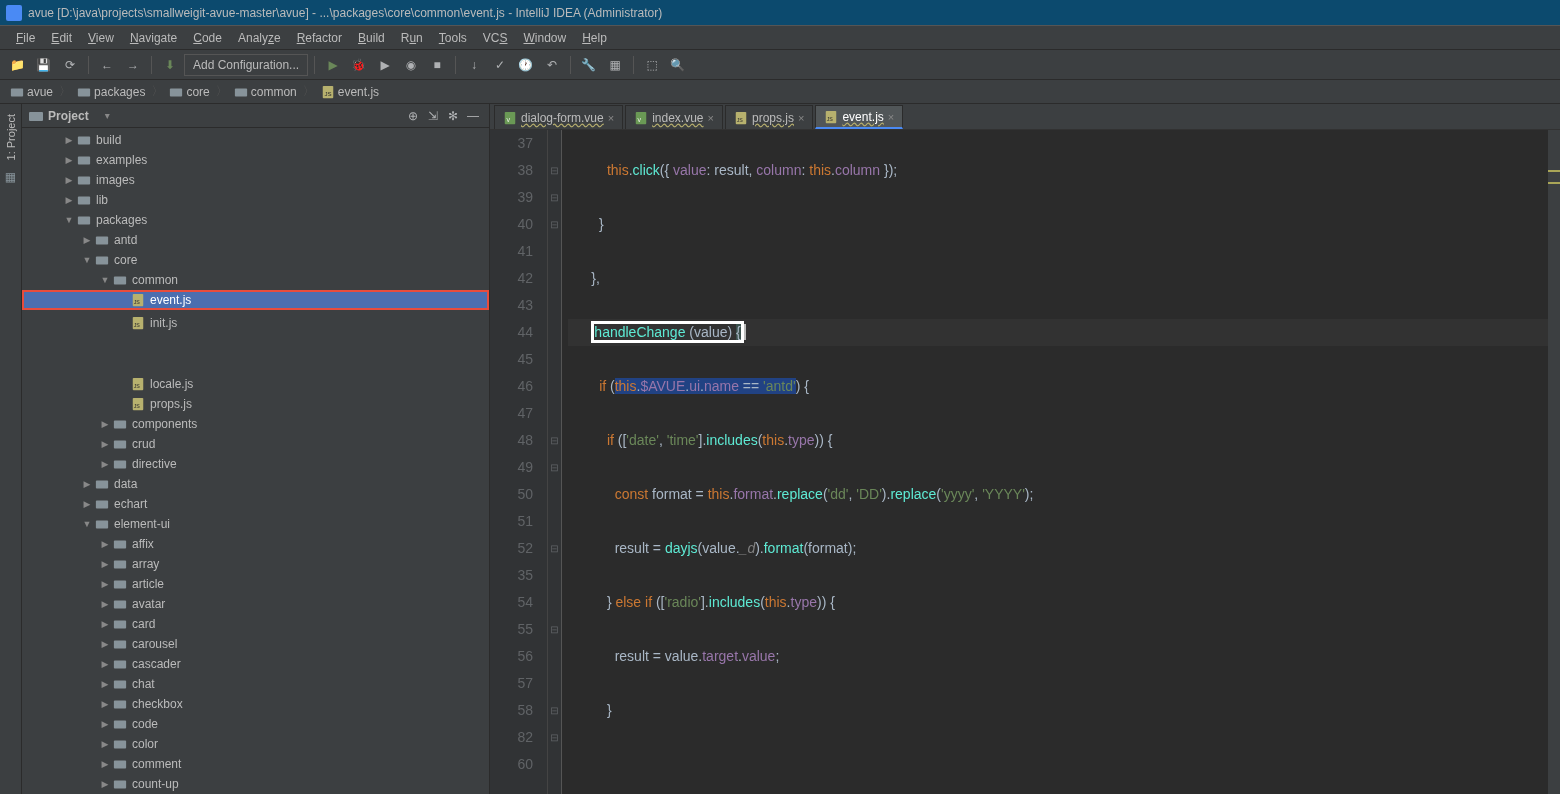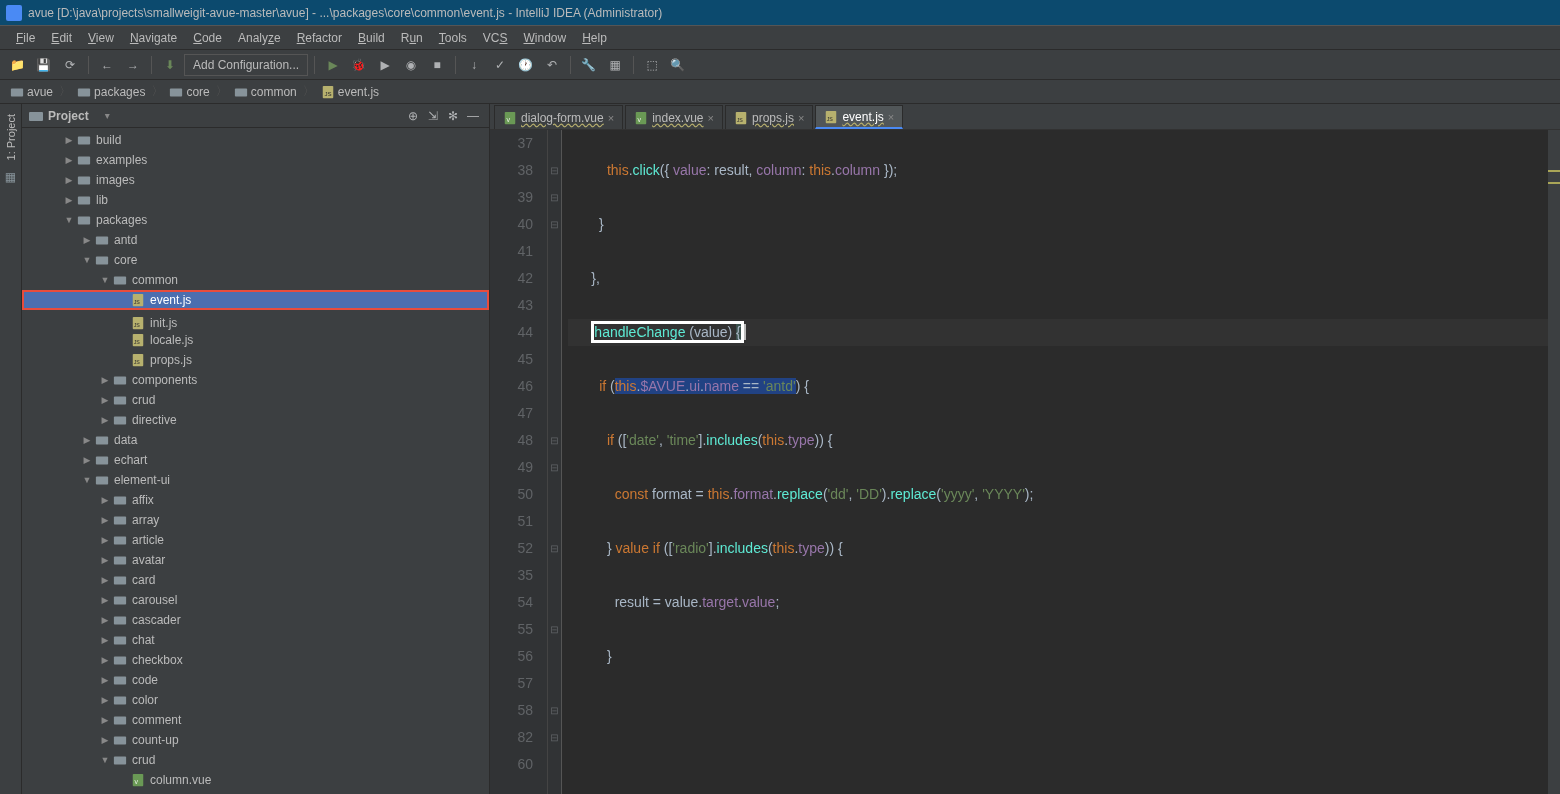--- a/index.html
+++ b/index.html
@@ -258,21 +258,21 @@
           <span class="tree-label">event.js</span>
         </div>
         <div class="tree-item" style="padding-left: 94px; align-items: flex-end;">
           <span class="tree-arrow"></span>
           <svg class="tree-icon" viewBox="0 0 16 16">
             <rect fill="#b7b16e" x="2" y="1" width="12" height="14" rx="1"></rect>
             <text x="3" y="12" fill="#2b2b2b" font-size="6">JS</text>
           </svg>
           <span class="tree-label">init.js</span>
         </div>
-        <div class="tree-item" style="padding-left: 94px;">
+        <div class="tree-item" style="padding-left: 94px; margin-top: 44px;">
           <span class="tree-arrow"></span>
           <svg class="tree-icon" viewBox="0 0 16 16">
             <rect fill="#b7b16e" x="2" y="1" width="12" height="14" rx="1"></rect>
             <text x="3" y="12" fill="#2b2b2b" font-size="6">JS</text>
           </svg>
           <span class="tree-label">locale.js</span>
         </div>
         <div class="tree-item" style="padding-left: 94px;">
           <span class="tree-arrow"></span>
           <svg class="tree-icon" viewBox="0 0 16 16">
@@ -530,21 +530,22 @@
           <div class="fold-mark"></div>
         </div>
       <div class="code">
 <div class="code-line">          <span class="this">this</span>.<span class="fn">click</span>({ <span class="prop">value</span>: result, <span class="prop">column</span>: <span class="this">this</span>.<span class="prop">column</span> });</div>
 <div class="code-line">        }</div>
 <div class="code-line">      },</div>
 <div class="code-line current-line">      <span class="highlight-box"><span class="fn">handleChange</span><span> (value) </span><span class="bracket-match">{</span></span><span class="cursor"></span></div>
 <div class="code-line">        <span class="kw">if</span> (<span class="antd-bg"><span class="this">this</span>.<span class="prop">$AVUE</span>.<span class="prop">ui</span>.<span class="prop">name</span> == <span class="str">'antd'</span></span>) {</div>
 <div class="code-line">          <span class="kw">if</span> ([<span class="str">'date'</span>, <span class="str">'time'</span>].<span class="fn">includes</span>(<span class="this">this</span>.<span class="prop">type</span>)) {</div>
 <div class="code-line">            <span class="kw">const</span> format = <span class="this">this</span>.<span class="prop">format</span>.<span class="fn">replace</span>(<span class="str">'dd'</span>, <span class="str">'DD'</span>).<span class="fn">replace</span>(<span class="str">'yyyy'</span>, <span class="str">'YYYY'</span>);</div>
-<div class="code-line">          } <span class="kw">value if</span> ([<span class="str">'radio'</span>].<span class="fn">includes</span>(<span class="this">this</span>.<span class="prop">type</span>)) {</div>
+<div class="code-line">            result = <span class="fn">dayjs</span>(value.<span class="it">_d</span>).<span class="fn">format</span>(format);</div>
+<div class="code-line">          } <span class="kw">else if</span> ([<span class="str">'radio'</span>].<span class="fn">includes</span>(<span class="this">this</span>.<span class="prop">type</span>)) {</div>
 <div class="code-line">            result = value.<span class="prop">target</span>.<span class="prop">value</span>;</div>
 <div class="code-line">          }</div>
 
 
 
 
 
 
 
 

